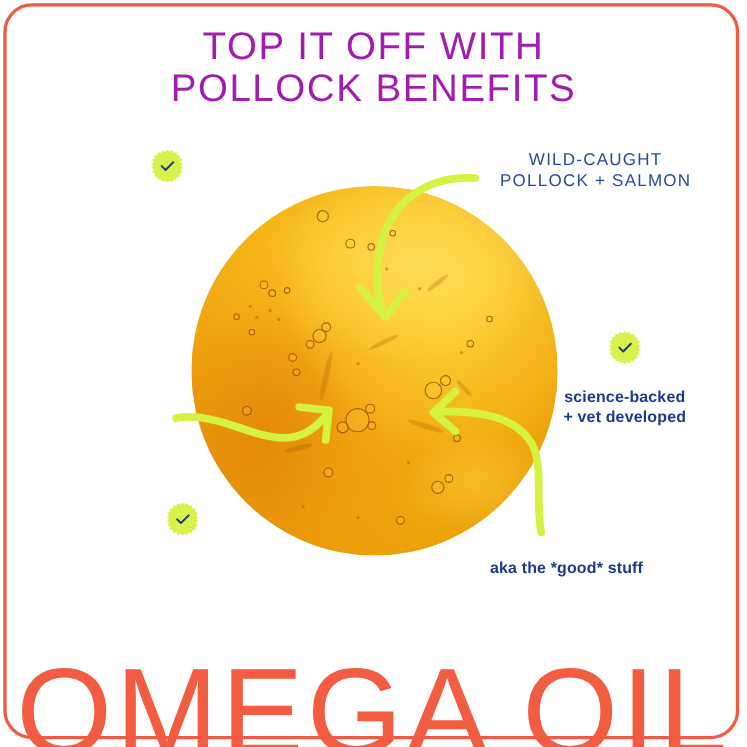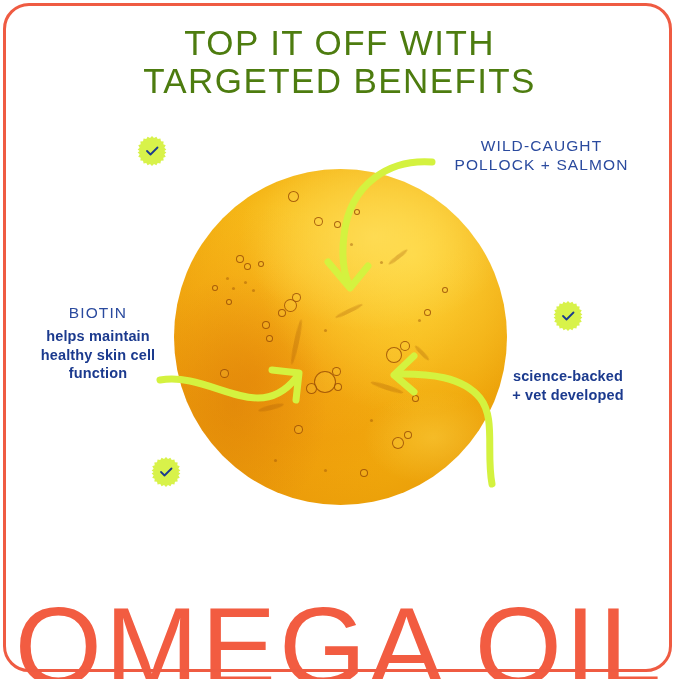--- a/index.html
+++ b/index.html
@@ -24,21 +24,21 @@
     border-radius:26px;
     box-sizing:border-box;
     pointer-events:none;
   }
   
   #title{
     position:absolute;
     left:0;top:24px;
     width:679px;
     text-align:center;
-    color:#4d7c0f;
+    color:#a21caf;
     font-size:35px;
     line-height:38px;
     letter-spacing:1.4px;
     font-weight:400;
     font-family:"Liberation Sans", sans-serif;
   }
   #title .l{display:block;}
   
   #oil{
     position:absolute;
@@ -200,21 +200,21 @@
       <path d="M160,380 C196,374 228,398 258,398 C276,398 288,388 296,378"></path>
       <polyline points="272,370 299,373 296,400"></polyline>
 
       <path d="M492,484 C486,452 496,418 480,398 C462,376 428,374 402,374"></path>
       <polyline points="414,356 394,375 414,392"></polyline>
     </g>
   </svg>
 
   <div id="title">
     <span class="l">TOP IT OFF WITH</span>
-    <span class="l">TARGETED BENEFITS</span>
+    <span class="l">POLLOCK BENEFITS</span>
   </div>
 
   <div class="badge" style="left:137px;top:136px;">
     <div class="star"></div>
     <svg width="30" height="30" viewBox="0 0 30 30">
       <polyline points="10,15 13.5,18.5 20.5,11.5" fill="none" stroke="#1b3a8e" stroke-width="1.8" stroke-linecap="round" stroke-linejoin="round"></polyline>
     </svg>
   </div>
 
   <div class="badge" style="left:553px;top:301px;">
@@ -230,32 +230,27 @@
       <polyline points="10,15 13.5,18.5 20.5,11.5" fill="none" stroke="#1b3a8e" stroke-width="1.8" stroke-linecap="round" stroke-linejoin="round"></polyline>
     </svg>
   </div>
 
 
   <div class="callout tc" style="left:419px;top:136px;width:245px;">
     <div class="head">WILD-CAUGHT
 POLLOCK + SALMON</div>
   </div>
 
-  <div class="callout tc" style="left:18px;top:303px;width:160px;">
-    <div class="head">BIOTIN</div>
-    <div class="body">helps maintain
-healthy skin cell
-function</div>
-  </div>
-
-  <div class="callout tc" style="left:480px;top:367px;width:176px;">
+
+  <div class="callout tc" style="left:480px;top:352px;width:176px;">
     <div class="body">science-backed
 + vet developed</div>
   </div>
 
 
   <div class="callout tc" style="left:395px;top:508px;width:240px;">
+    <div class="body">aka the *good* stuff</div>
   </div>
 
   <div id="bottomword">OMEGA OIL</div>
 
   <div id="frame"></div>
 </div>
 
 </body></html>

